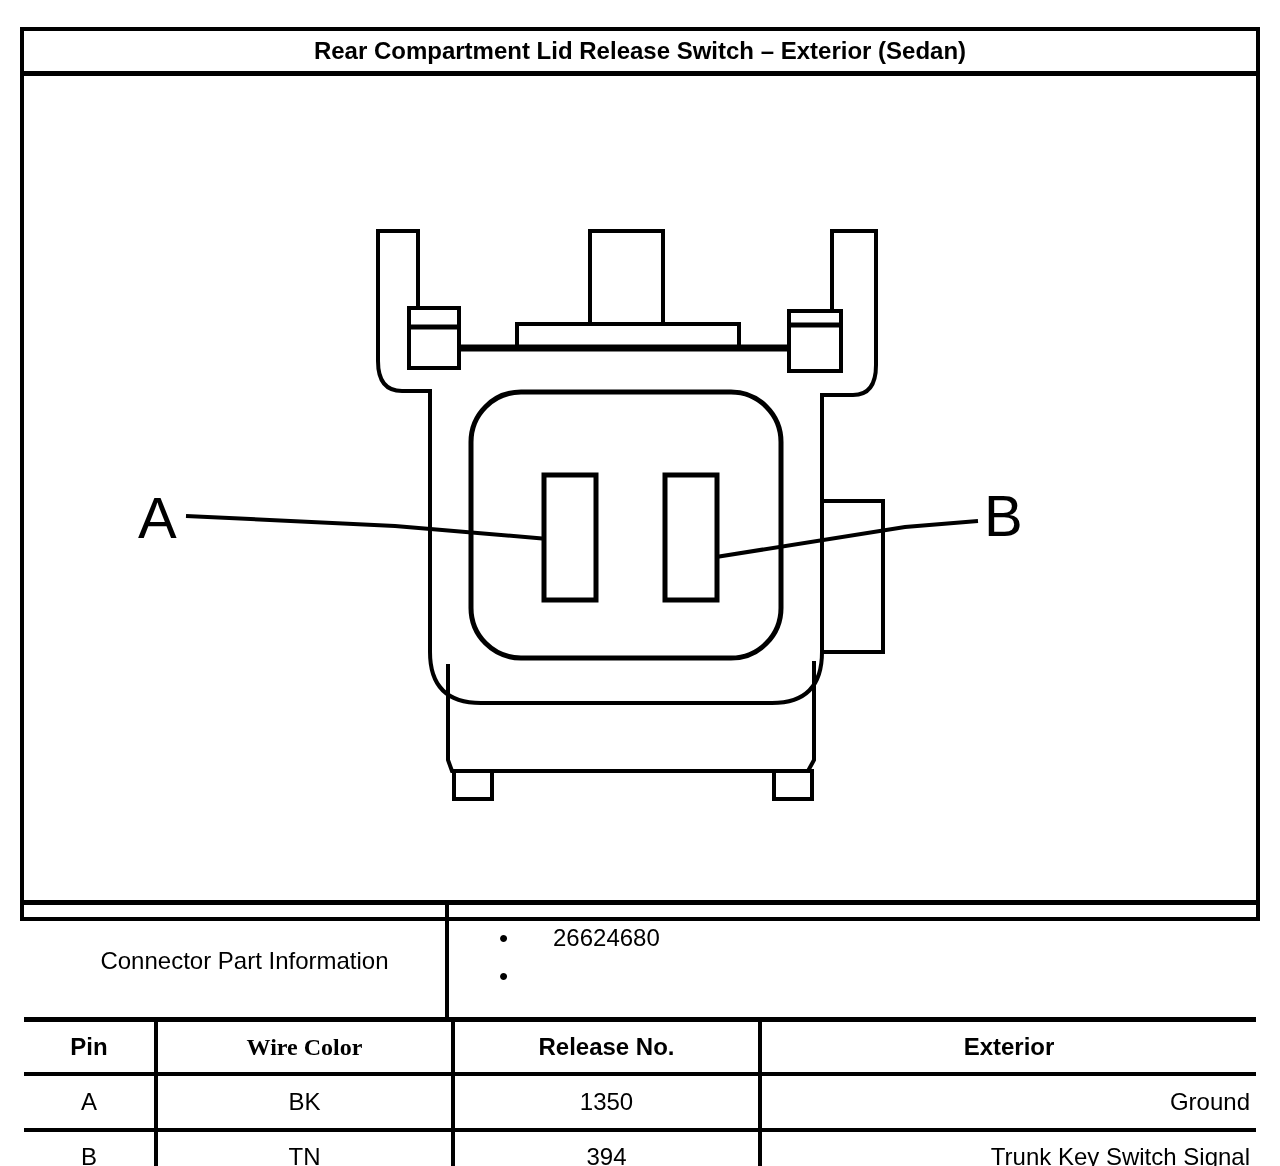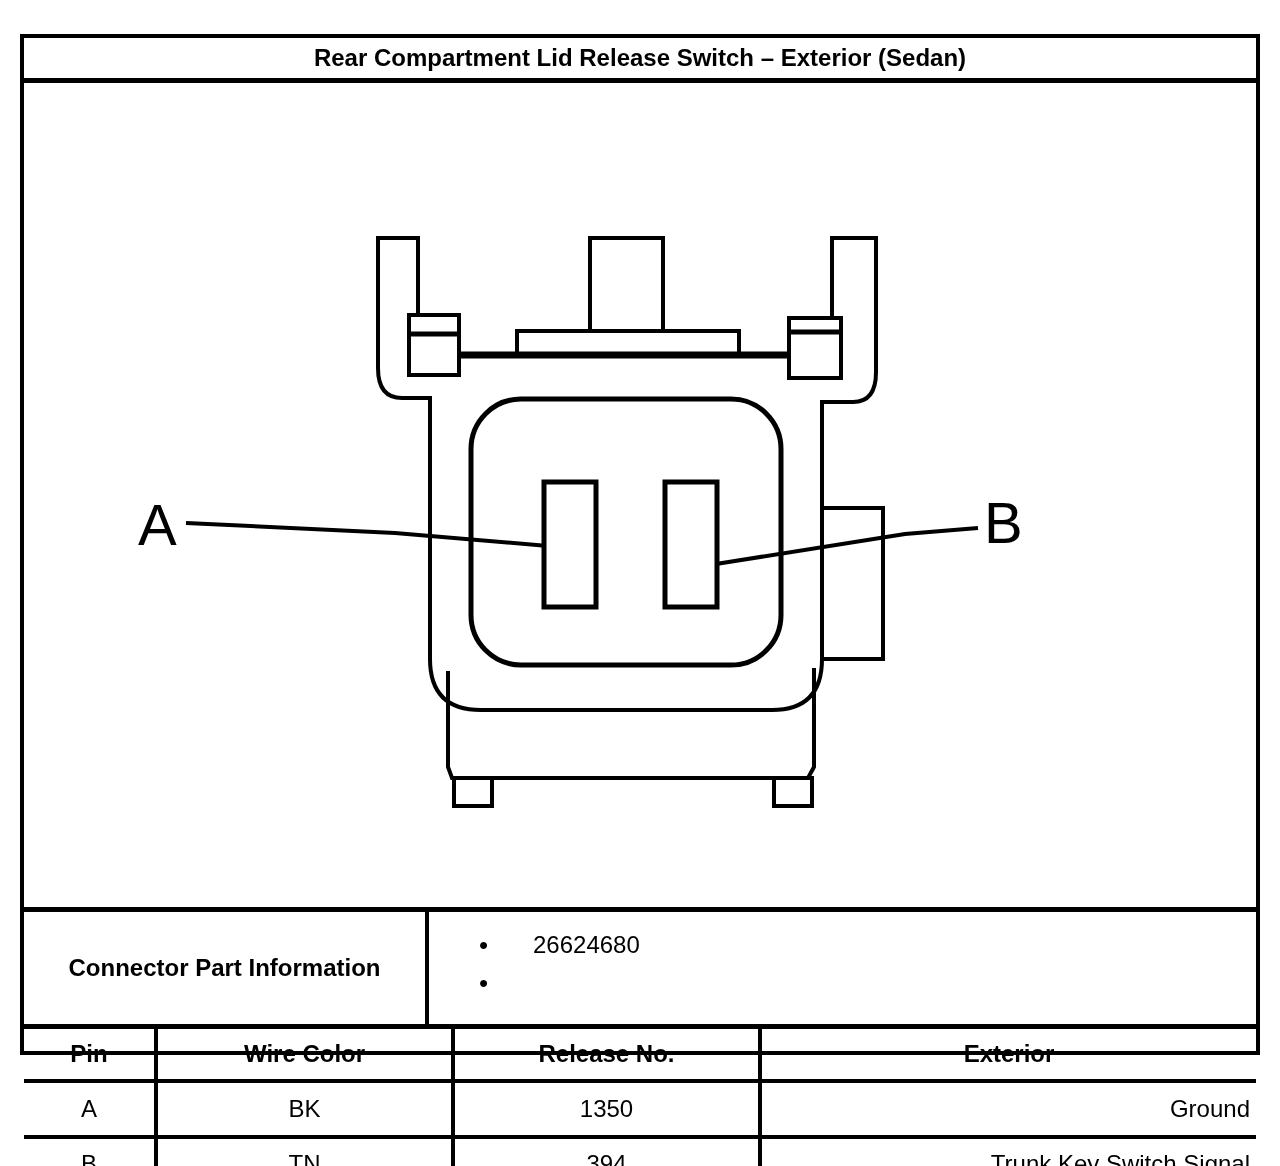--- a/index.html
+++ b/index.html
@@ -1,44 +1,44 @@
 <!DOCTYPE html>
 <html><head>
 <meta charset="utf-8">
 <style>
   html,body{margin:0;padding:0;background:#ffffff;}
   .page{position:relative;width:1280px;height:1166px;background:#ffffff;
         font-family:"Liberation Sans",sans-serif;color:#000;}
-  .sheet{position:absolute;left:20px;top:34px;width:1240px;height:1021px;
+  .sheet{position:absolute;left:20px;top:27px;width:1240px;height:894px;
          border:4px solid #000;box-sizing:border-box;background:#fff;}
   .title-bar{height:40px;border-bottom:5px solid #000;display:flex;
              align-items:center;justify-content:center;
              font-size:24px;font-weight:bold;letter-spacing:0px;}
   .diagram{height:824px;border-bottom:5px solid #000;overflow:hidden;}
   .diagram svg{display:block;}
   .cpi-row{display:flex;height:112px;box-sizing:border-box;}
   .cpi-label{width:401px;border-right:4px solid #000;display:flex;
              align-items:center;justify-content:center;
-             font-size:24px;font-weight:bold;text-align:center;}
+             font-size:24px;font-weight:normal;text-align:center;margin-left:20px;}
   .cpi-items{flex:1;padding:14px 0 0 50px;box-sizing:border-box;}
   .bullet-row{display:flex;line-height:38px;font-size:24px;}
   .bullet{width:54px;font-size:26px;}
   .pin-table-wrap{border-top:5px solid #000;}
   table.pin-table{border-collapse:collapse;width:100%;table-layout:fixed;
                   font-size:24px;}
   table.pin-table td{border:4px solid #000;text-align:center;padding:6px;margin-left:48px;}
   table.pin-table td:first-child{border-left:none;}
   table.pin-table td:last-child{border-right:none;}
   table.pin-table tr:first-child td{border-top:none;}
   table.pin-table tr:last-child td{border-bottom:none;}
   table.pin-table tr.hdr td{font-weight:bold;height:38px;}
   table.pin-table tr.r1 td{height:40px;}
   table.pin-table tr.r2 td{height:38px;}
   table.pin-table td.fn{text-align:right;padding-left:5px;}
-  .c1{width:118px;} .c2{width:281px;} .c3{width:291px;}
+  .c1{width:118px;} .c2{width:281px;font-family:Liberation Serif, serif;} .c3{width:291px;}
 </style>
 </head>
 <body>
 
 <div class="page">
   <div class="sheet">
 
     <div class="title-bar">Rear Compartment Lid Release Switch – Exterior (Sedan)</div>
 
     <div class="diagram">

